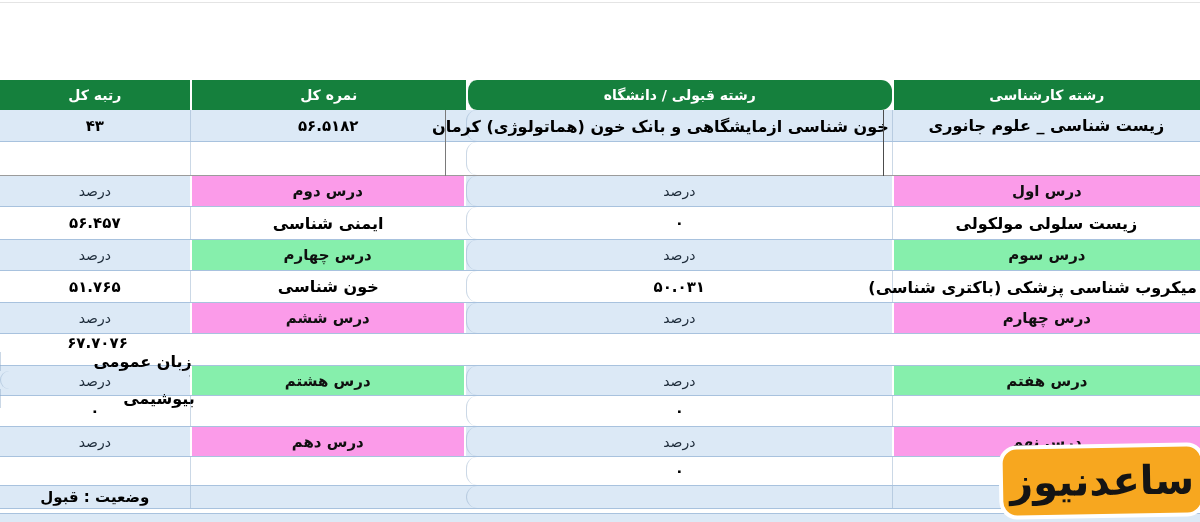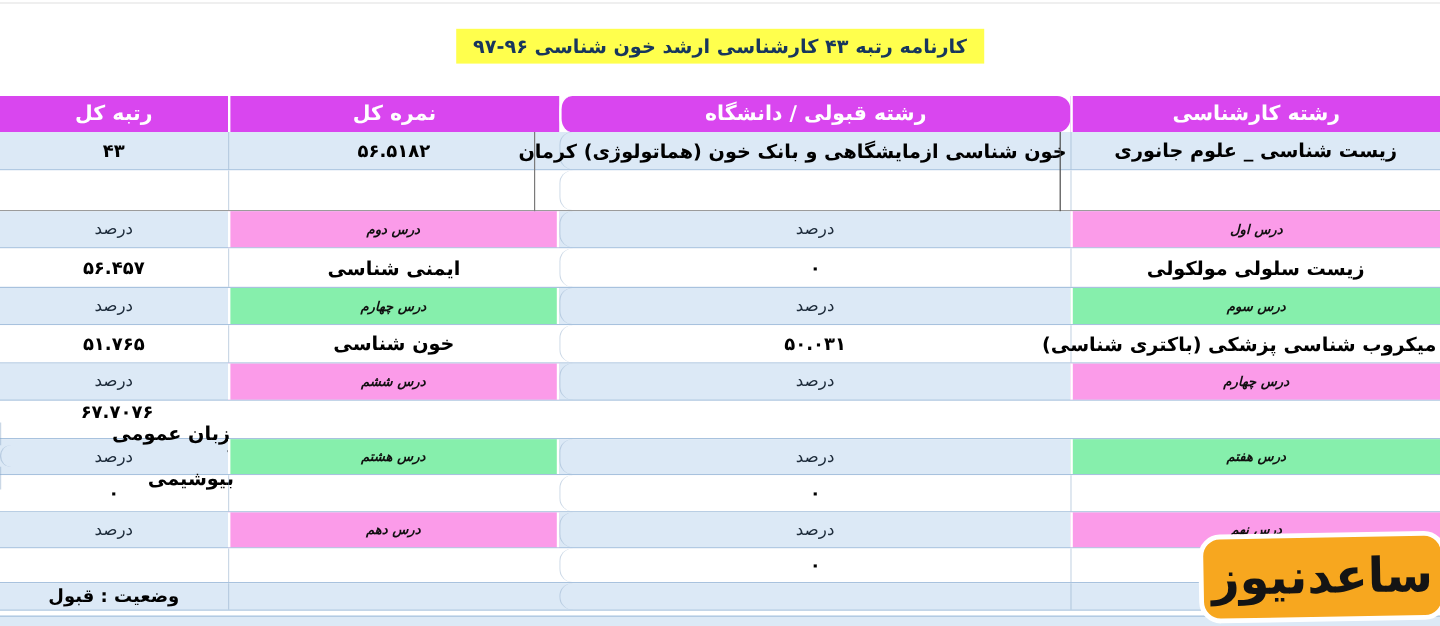--- a/index.html
+++ b/index.html
@@ -9,40 +9,40 @@
   }
   .topline{position:absolute;top:2px;left:0;right:0;height:1px;background:#e4e4e4;}
   .title{
     position:absolute;top:24px;left:50%;transform:translateX(-50%);
     background:#FFFF4D;color:#17365D;font-weight:700;font-size:16px;
     padding:5px 14px;direction:rtl;white-space:nowrap;
   }
   .table{position:absolute;top:80px;left:0;width:1200px;}
   .hrow{display:flex;height:30px;background:#ffffff;}
   .hcell{
-    box-sizing:border-box;background:#d946ef;color:#ffffff;font-weight:700;font-size:17px;
+    box-sizing:border-box;background:#15803d;color:#ffffff;font-weight:700;font-size:14px;
     display:flex;align-items:center;justify-content:center;direction:rtl;
   }
   .hcell + .hcell{border-left:2px solid #ffffff;}
   .c0{width:195px;} .c1{width:284px;} .c2{width:438px;border-radius:11px;} .c3{width:317px;}
   .row{display:flex;box-sizing:border-box;border-bottom:1px solid #A8C2DE;}
   .row.blue{background:#DCE9F6;}
   .row.white{background:#ffffff;}
   .cell{
     box-sizing:border-box;position:relative;display:flex;align-items:center;justify-content:center;
     direction:rtl;font-size:15px;color:#000;overflow:visible;
   }
   .cell + .cell{border-left:1px solid rgba(140,168,200,.45);}
   .cell.hl{border-left:2px solid #ffffff;border-right:2px solid #ffffff;}
   .cell.hl.c3{border-right:none;}
   .cell.pink{background:#FB9BE9;}
   .cell.orange{background:#86efac;}
   .t-val{font-weight:700;}
   .t-pct{font-weight:400;font-size:14px;color:#1d2b3a;}
-  .t-dars{font-weight:600;font-size:11px;color:#101010;font-style:italic;}
+  .t-dars{font-weight:600;font-size:15px;color:#101010;}
   .t-lesson{font-weight:700;font-size:16px;}
   .cell.flow .txt{
     position:absolute;right:3px;top:50%;transform:translateY(-50%);white-space:nowrap;
   }
   .vline{position:absolute;width:1px;background:#6d6d6d;}
   .gap{height:4px;background:#ffffff;}
   .strip{height:9px;background:#DCE9F6;border-top:1px solid #A8C2DE;}
   .watermark{
     position:absolute;right:-5px;bottom:4px;width:206px;height:74px;
     background:#F7A71F;border:4px solid #ffffff;border-radius:18px;
@@ -50,21 +50,20 @@
     font-size:40px;font-weight:700;color:#141414;direction:rtl;
     transform:rotate(-1deg);box-sizing:border-box;
   }
 </style>
 </head>
 <body>
 
 <div class="screen">
   <div class="topline"></div>
 
-  <div class="title">کارنامه رتبه ۴۳ کارشناسی ارشد خون شناسی ۹۶-۹۷</div>
 
   <div class="table">
     <div class="hrow">
       <div class="hcell c0">رتبه کل</div>
       <div class="hcell c1">نمره کل</div>
       <div class="hcell c2">رشته قبولی / دانشگاه</div>
       <div class="hcell c3">رشته کارشناسی</div>
     </div>
     <div>
         <div class="row blue" style="height: 32px;">

